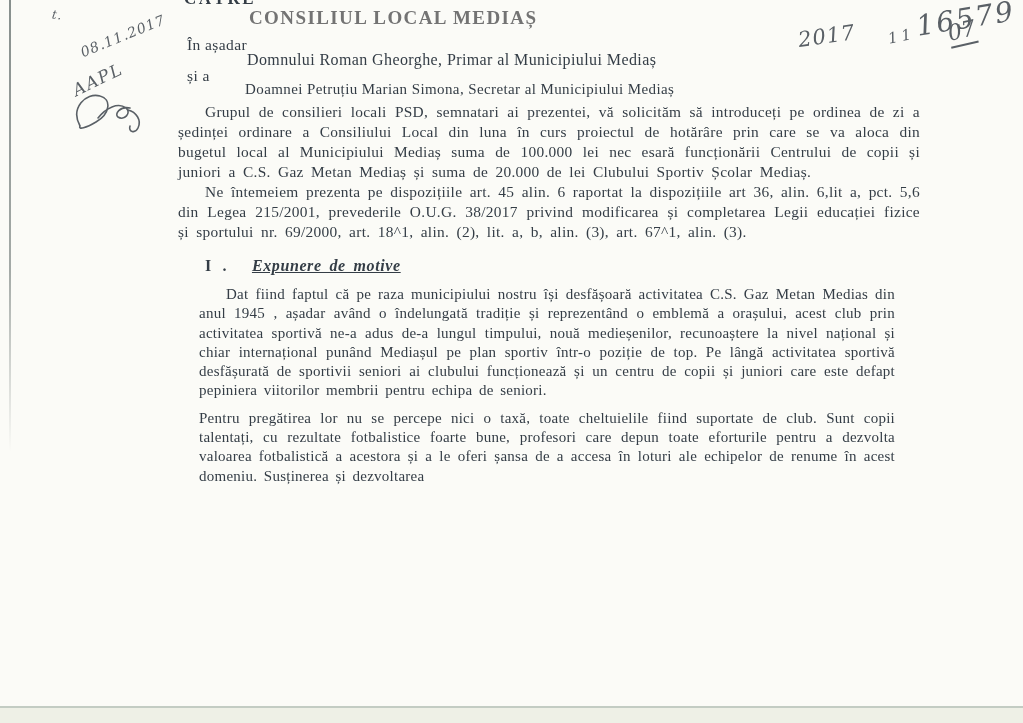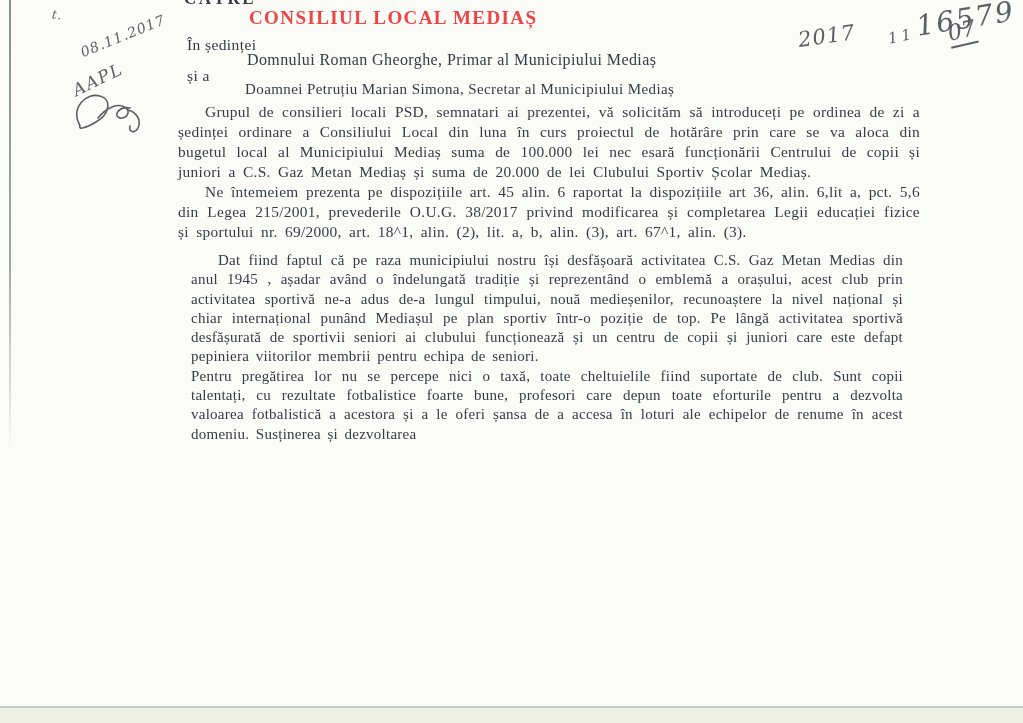--- a/index.html
+++ b/index.html
@@ -22,21 +22,21 @@
     position:absolute;left:52px;top:8px;font-size:12px;color:#8b9095;
     transform:rotate(8deg);letter-spacing:1px;
   }
   
   .catre{
     position:absolute;left:184px;top:-11px;
     font-size:17px;font-weight:700;letter-spacing:2.5px;
   }
   .recipient{
     position:absolute;left:249px;top:7px;
-    font-size:19px;font-weight:700;letter-spacing:1.4px;color:#ef4444;
+    font-size:19px;font-weight:700;letter-spacing:1.4px;color:#737373;
   }
   .attn-label{position:absolute;left:187px;top:36px;font-size:15.5px;letter-spacing:.4px;}
   .attn-p1{position:absolute;left:247px;top:51px;font-size:16px;letter-spacing:.4px;}
   .attn-conj{position:absolute;left:187px;top:67px;font-size:15.5px;letter-spacing:.4px;}
   .attn-p2{position:absolute;left:245px;top:81px;font-size:15px;letter-spacing:.4px;}
   
   .body-block{
     position:absolute;left:178px;top:102px;width:742px;
     font-size:15.4px;line-height:20px;text-align:justify;
     letter-spacing:.3px;word-spacing:3.2px;
@@ -47,21 +47,21 @@
   .sec-num{font-weight:700;letter-spacing:2px;}
   .sec-title{
     margin-left:16px;font-weight:700;font-style:italic;
     text-decoration:underline;letter-spacing:.6px;
   }
   .expunere{
     margin:9px 0 0 13px;width:712px;
     font-size:15px;line-height:19.3px;text-align:justify;
     letter-spacing:.25px;word-spacing:2.6px;
   }
-  .expunere p{margin:0;}
+  .expunere p{margin:8px;}
   .expunere p.sp1{text-indent:27px;}
   .expunere p.sp2{text-indent:4px;}
   .expunere p.sp3{text-indent:0;}
   
   .hand{color:#5a6066;font-style:italic;font-family:"DejaVu Serif",serif;}
   .hw-date{position:absolute;left:84px;top:44px;font-size:14px;transform:rotate(-22deg);transform-origin:left bottom;letter-spacing:1px;}
   .hw-code{position:absolute;left:78px;top:80px;font-size:17px;transform:rotate(-26deg);transform-origin:left bottom;letter-spacing:1.5px;}
   .signature{position:absolute;left:72px;top:88px;}
   .reg-num{position:absolute;left:916px;top:2px;font-size:28px;transform:rotate(-9deg);letter-spacing:2px;}
   .reg-year{position:absolute;left:798px;top:24px;font-size:21px;transform:rotate(-8deg);letter-spacing:1px;}
@@ -71,21 +71,21 @@
 </head>
 <body>
 
 <div class="page">
 
   <div class="left-scan-line"></div>
   <div class="corner-mark hand">t.</div>
 
   <div class="catre">CĂTRE</div>
   <div class="recipient">CONSILIUL LOCAL MEDIAȘ</div>
-  <div class="attn-label">În ședinței</div>
+  <div class="attn-label">În așadar</div>
   <div class="attn-p1">Domnului Roman Gheorghe, Primar al Municipiului Mediaș</div>
   <div class="attn-conj">și a</div>
   <div class="attn-p2">Doamnei Petruțiu Marian Simona, Secretar al Municipiului Mediaș</div>
 
   <div class="hw-date hand">08.11.2017</div>
   <div class="hw-code hand">AAPL</div>
   <svg class="signature" width="78" height="52" viewBox="0 0 78 52">
     <g fill="none" stroke="#5a6066" stroke-width="1.6" stroke-linecap="round">
       <path d="M8,38 C-2,20 14,4 28,8 C40,11 38,26 24,34 C14,40 6,42 8,38 Z"></path>
       <path d="M26,30 C34,20 46,14 54,20 C60,25 52,33 46,29 C42,26 48,18 58,20"></path>
@@ -95,20 +95,24 @@
 
   <div class="reg-num hand">16579</div>
   <div class="reg-year hand">2017</div>
   <div class="reg-month hand">11</div>
   <div class="reg-day hand">07</div>
 
   <div class="body-block">
     <p>Grupul de consilieri locali PSD, semnatari ai prezentei, vă solicităm să introduceți pe ordinea de zi a ședinței ordinare a Consiliului Local din luna în curs proiectul de hotărâre prin care se va aloca din bugetul local al Municipiului Mediaș suma de 100.000 lei nec esară funcționării  Centrului de copii și juniori a C.S. Gaz Metan Mediaș și suma de 20.000 de lei Clubului Sportiv Școlar Mediaș.</p>
     <p>Ne întemeiem prezenta pe dispozițiile art. 45 alin. 6 raportat la dispozițiile art 36, alin. 6,lit a, pct. 5,6 din Legea 215/2001, prevederile O.U.G. 38/2017 privind modificarea și completarea Legii educației fizice și sportului nr. 69/2000, art. 18^1, alin. (2), lit. a, b, alin. (3), art. 67^1, alin. (3).</p>
 
+    <div class="heading">
+      <span class="sec-num">I .</span>
+      <span class="sec-title">Expunere de motive</span>
+    </div>
 
     <div class="expunere">
       <p class="sp1">Dat fiind faptul că pe raza municipiului nostru își desfășoară activitatea C.S. Gaz Metan Medias din anul 1945 , așadar având o îndelungată tradiție și reprezentând o emblemă a orașului, acest club prin activitatea sportivă ne-a adus de-a lungul timpului, nouă medieșenilor, recunoaștere la nivel național și chiar internațional punând Mediașul pe plan sportiv într-o poziție de top. Pe lângă activitatea sportivă desfășurată de sportivii seniori ai clubului funcționează și un centru de copii și juniori care este defapt pepiniera viitorilor membrii pentru echipa de seniori.</p>
       <p class="sp3">Pentru pregătirea lor nu se percepe nici o taxă, toate cheltuielile fiind suportate de club. Sunt copii talentați, cu rezultate fotbalistice foarte bune, profesori care depun toate eforturile pentru a dezvolta valoarea fotbalistică a acestora și a le oferi șansa de a accesa în loturi ale echipelor de renume în acest domeniu. Susținerea și dezvoltarea</p>
     </div>
   </div>
 
   <div class="bottom-strip"></div>
 </div>
 

